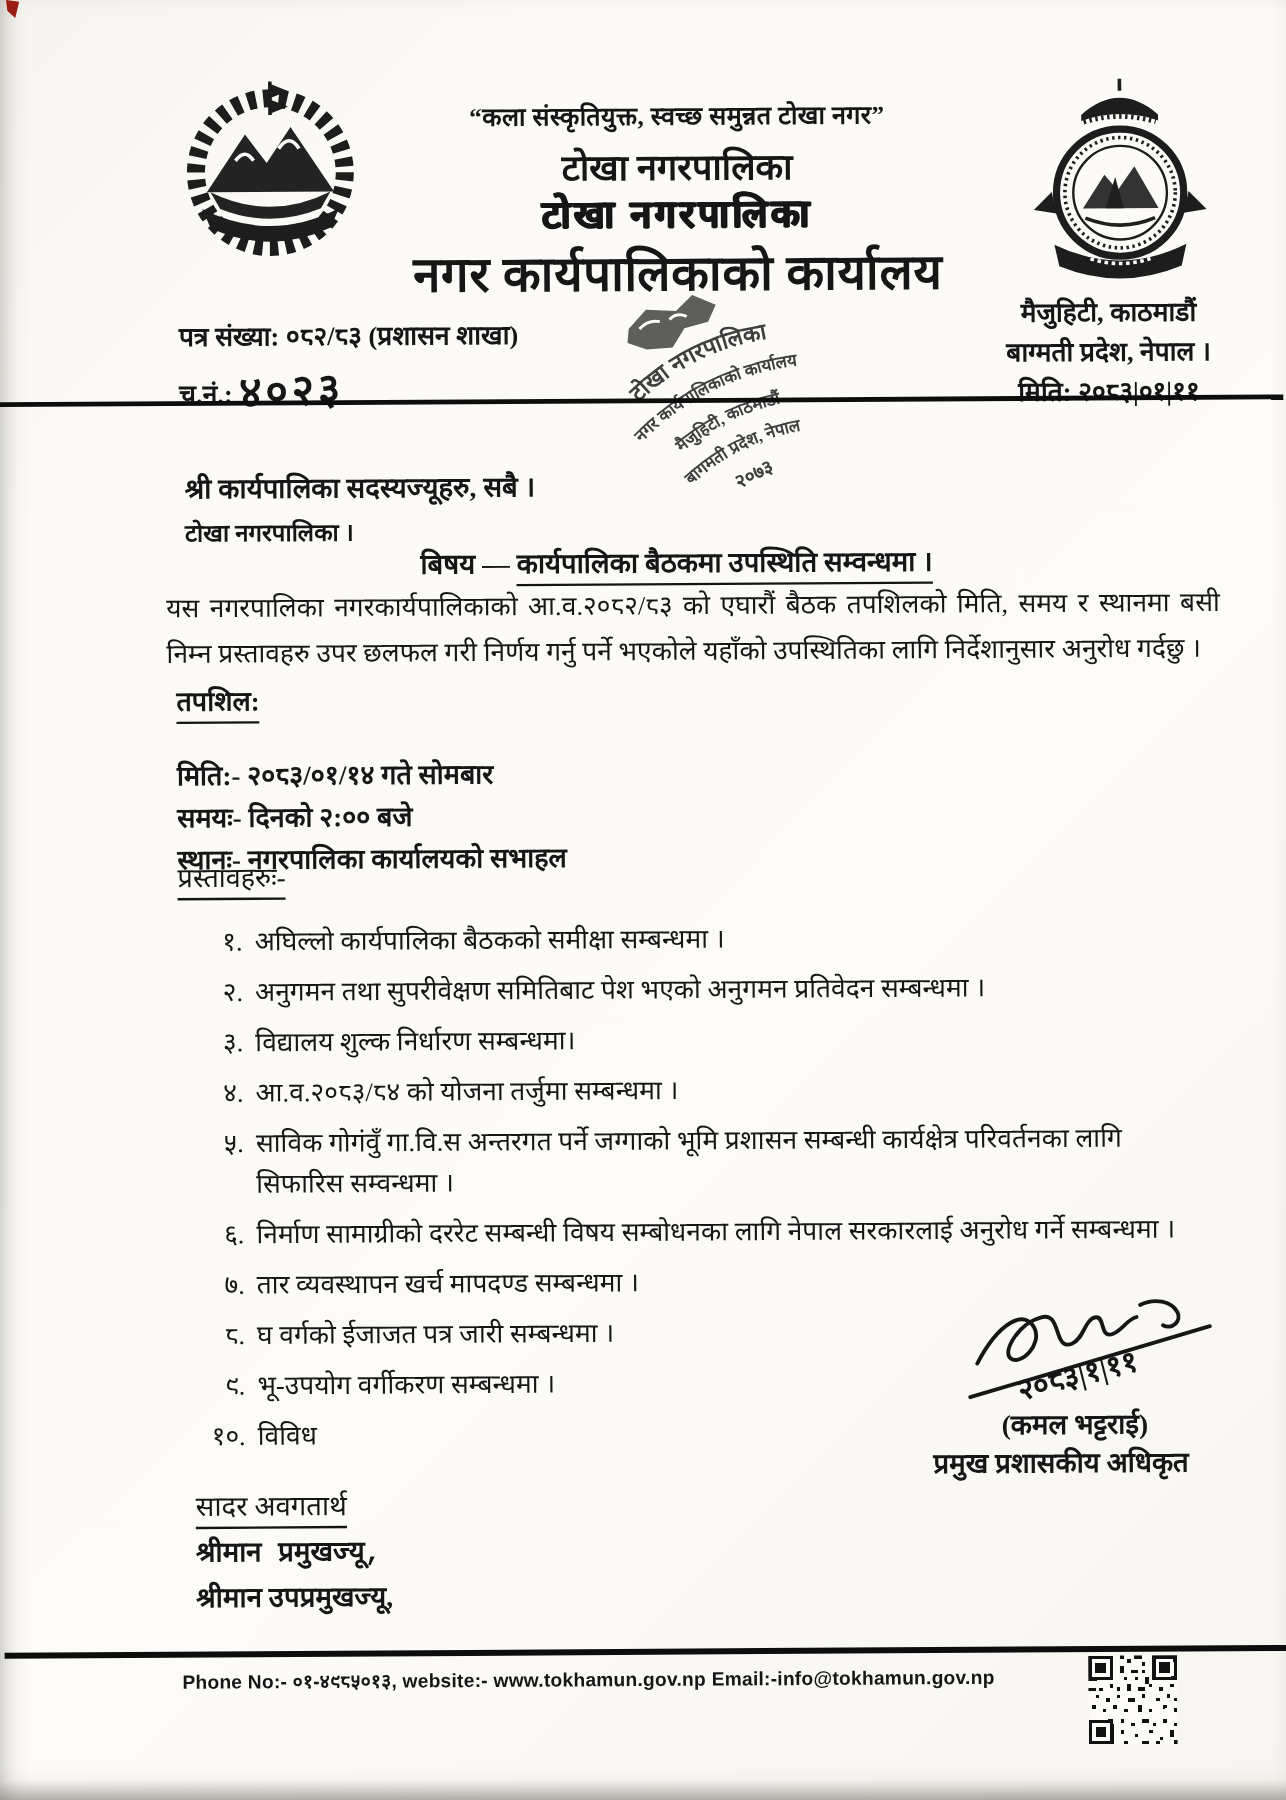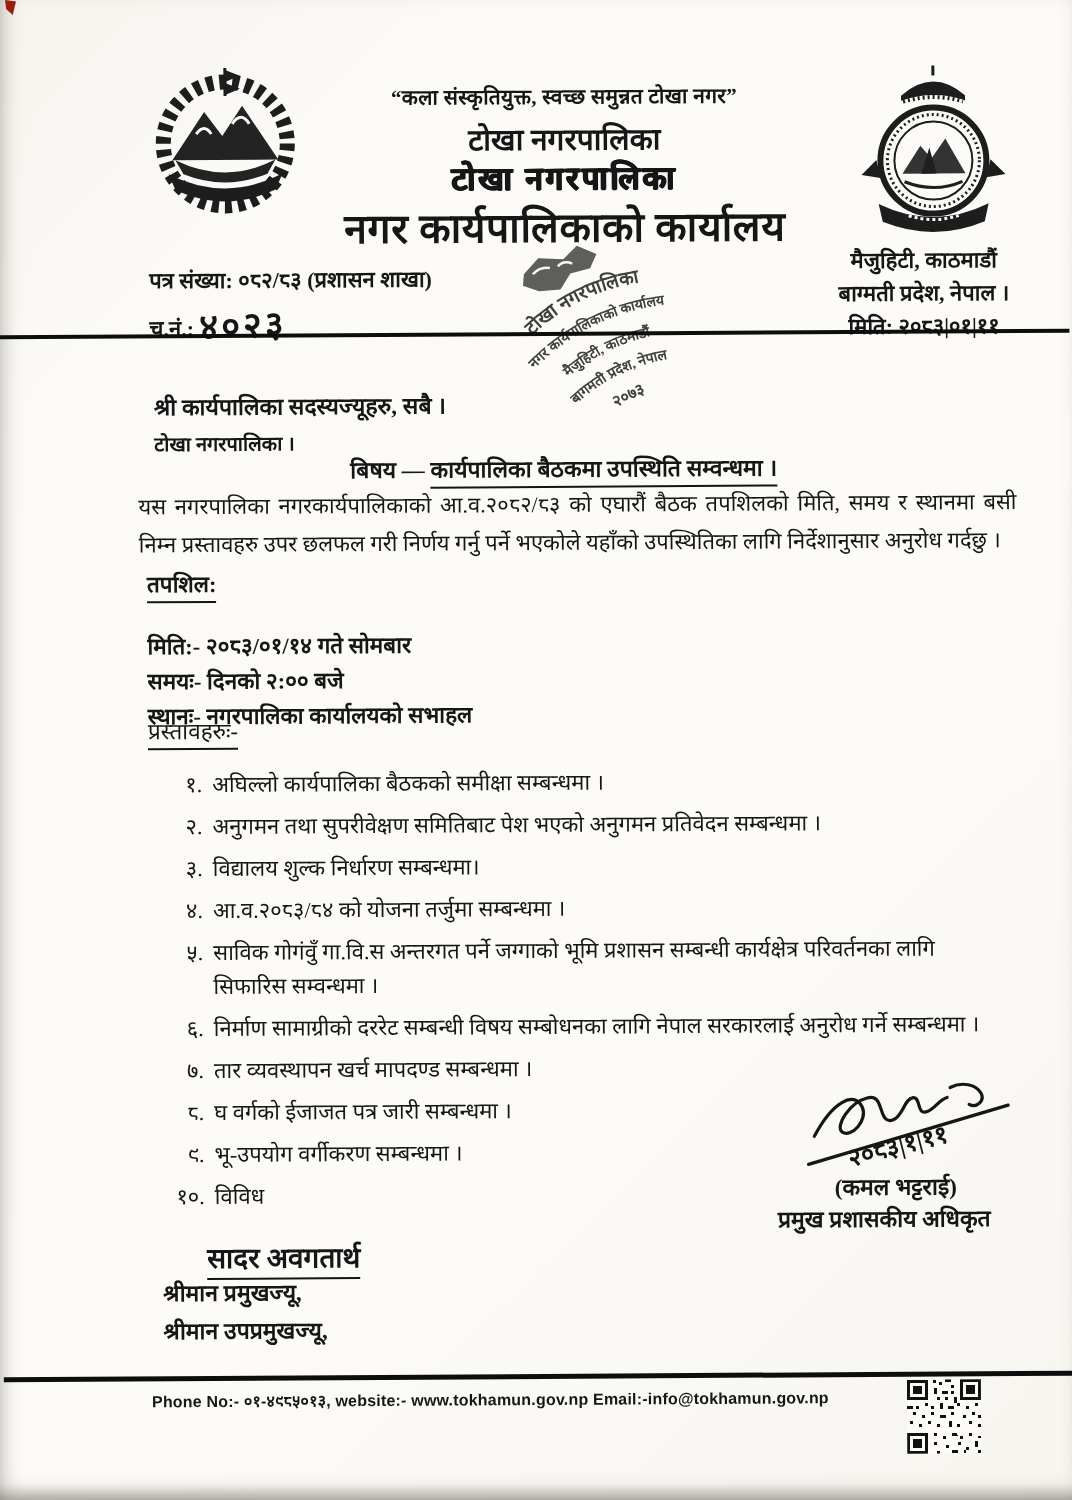--- a/index.html
+++ b/index.html
@@ -38,22 +38,22 @@
   .d-time{top:663px;}
   .d-venue{top:698px;}
   .h-prop{top:713px;font-weight:400;}
   .proposals{left:160px;top:766px;width:858px;}
   .prop-item{display:flex;margin-bottom:8px;font-size:22px;font-weight:500;line-height:34px;}
   .prop-num{width:42px;min-width:42px;text-align:right;padding-right:10px;}
   .prop-text{flex:1;}
   .sig-wrap{left:798px;top:1076px;width:220px;height:100px;}
   .sig-name{left:832px;top:1172px;font-size:23px;font-weight:600;}
   .sig-title{left:775px;top:1204px;font-size:23px;font-weight:700;}
-  .cc-head{left:160px;top:1236px;font-size:28px;font-weight:700;margin-left:44px;}
-  .cc1{left:160px;top:1274px;font-size:23px;font-weight:600;}
+  .cc-head{left:160px;top:1236px;font-size:23px;font-weight:400;}
+  .cc1{left:160px;top:1274px;font-size:23px;font-weight:600;font-family:Liberation Mono, monospace;}
   .cc2{left:160px;top:1312px;font-size:23px;font-weight:600;}
   .footer-text{left:148px;top:1388px;font-size:16px;font-weight:700;
     font-family:"Liberation Sans","DejaVu Sans",sans-serif;letter-spacing:.2px;}
   .qr{left:903px;top:1382px;width:74px;height:74px;}
   .red-mark{left:5px;top:0;width:11px;height:15px;background:#9b1c12;
     clip-path:polygon(0 0,100% 10%,70% 100%,10% 60%);}
   .bottom-edge{left:0;right:0;bottom:0;height:16px;
     background:linear-gradient(to bottom,rgba(0,0,0,0),rgba(110,104,95,.3));}
   svg{display:block;}
 </style>

